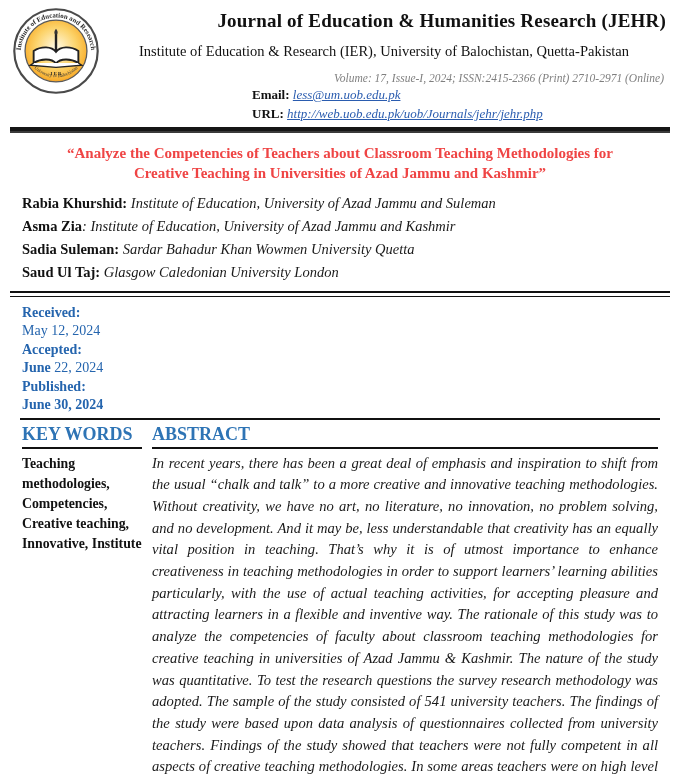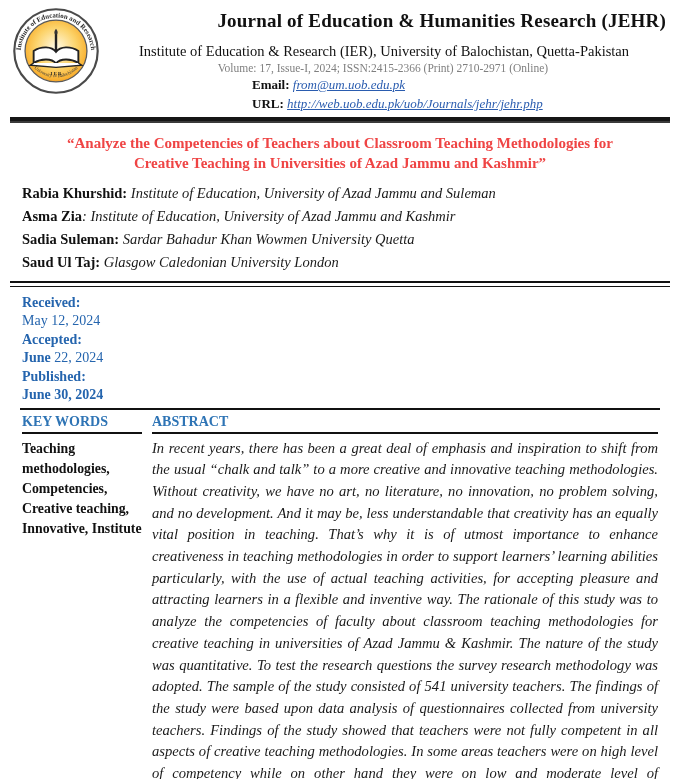--- a/index.html
+++ b/index.html
@@ -8,21 +8,21 @@
     font-family:"Liberation Serif", serif; color:#1a1a1a;
   }
   .page { position:relative; width:680px; height:779px; }
 
   
   .header { position:relative; padding-top:10px; }
   .logo { position:absolute; left:13px; top:8px; width:86px; height:86px; }
   .head-text { margin-left:102px; margin-right:14px; text-align:center; }
   .j-title { font-size:19px; font-weight:bold; letter-spacing:.2px; color:#111;text-align:right; }
   .j-inst  { font-size:14.5px; margin-top:11px; color:#111; }
-  .j-vol   { font-size:11.5px; color:#7f7f7f; text-align:center; margin-top:2px; padding-right:2px; }
+  .j-vol   { font-size:11.5px; font-style:italic; color:#7f7f7f; text-align:right; margin-top:12px; padding-right:2px; }
   .contact { font-size:13px; line-height:17px; margin-top:2px; text-align:left; padding-left:150px; }
   .contact .lbl { font-weight:bold; color:#111; }
   .contact a { color:#2a5caf; font-style:italic; text-decoration:underline; cursor:pointer; }
 
   .thick-rule { margin:5px 10px 0 10px; height:4px; background:#161616; border-bottom:2px solid #3a3a3a; }
 
   
   .article-title {
     margin:10px 30px 0 30px; text-align:center;
     color:#ef4444; font-weight:bold; font-size:15px; line-height:20px;
@@ -40,21 +40,21 @@
   .meta-row { display:flex;flex-direction:column; }
   .meta-label { width:143px; font-weight:bold; flex:none; }
   .meta-bold { font-weight:bold; }
   .meta-rule { margin:3px 20px 0 20px; border-top:2px solid #111; }
 
   
   .columns { display:flex; margin:0 22px 0 22px; }
   .kw-col { width:120px; flex:none; }
   .ab-col { flex:1; margin-left:10px; }
   .col-header {
-    color:#2e74b5; font-weight:bold; font-size:14px;
+    color:#2e74b5; font-weight:bold; font-size:18px;
     padding:4px 0 2px 0; border-bottom:2px solid #111;
   }
   .kw-text { font-weight:bold; font-size:13.8px; line-height:20px; margin-top:5px; color:#111; }
   .ab-text {
     font-style:italic; font-size:14.6px; line-height:21.7px;
     text-align:justify; margin-top:4px; color:#1a1a1a;
   }
 </style>
 </head>
 <body>
@@ -90,21 +90,21 @@
       </g>
       <text x="50" y="77.5" font-size="5.5" font-weight="bold" text-anchor="middle" fill="#222">I E R</text>
     </svg>
 
     <div class="head-text">
       <div class="j-title">Journal of Education &amp; Humanities Research (JEHR)</div>
       <div class="j-inst">Institute of Education &amp; Research (IER), University of Balochistan, Quetta-Pakistan</div>
       <div class="j-vol">Volume: 17, Issue-I, 2024; ISSN:2415-2366 (Print) 2710-2971 (Online)</div>
       <div class="contact">
         <span class="lbl">Email:</span>
-        <a>from@um.uob.edu.pk</a>
+        <a>less@um.uob.edu.pk</a>
       </div>
       <div class="contact">
         <span class="lbl">URL:</span>
         <a>http://web.uob.edu.pk/uob/Journals/jehr/jehr.php</a>
       </div>
     </div>
   </div>
 
   <div class="thick-rule"></div>
 

